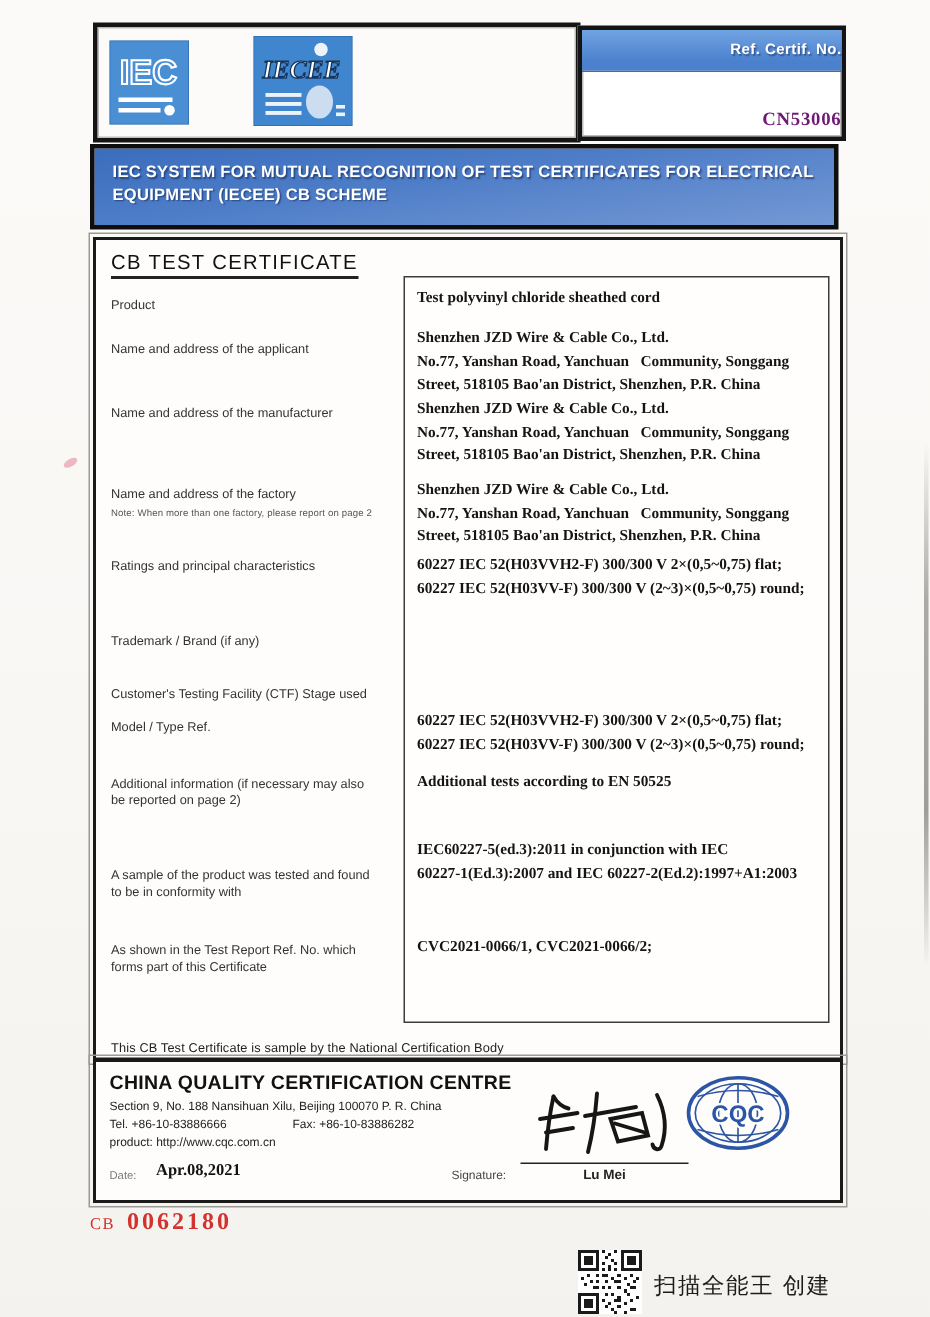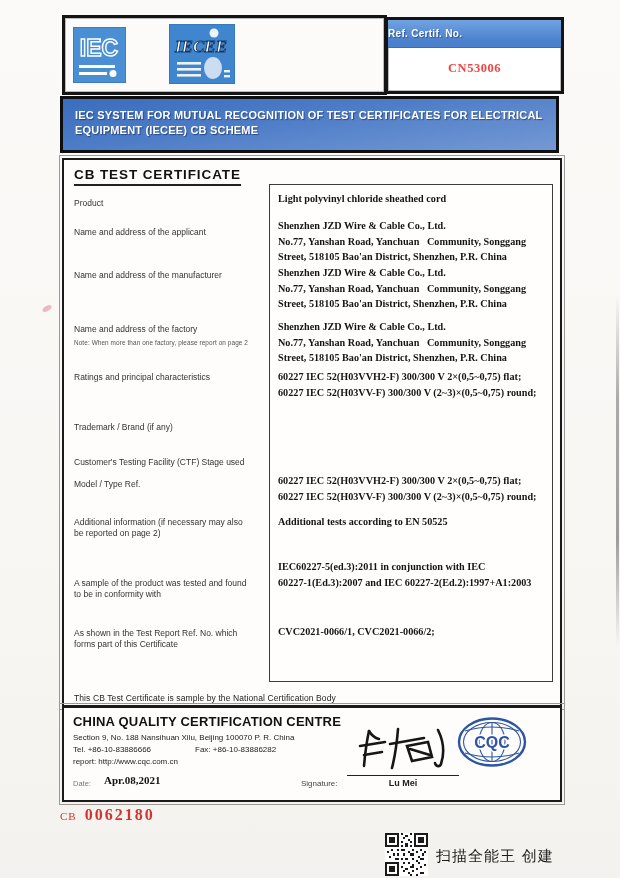--- a/index.html
+++ b/index.html
@@ -20,47 +20,47 @@
     background:#fcfbf9;border:3px solid #141414;box-shadow:inset 0 0 0 1px #bbb;
   }
   .iec-logo{position:absolute;left:8px;top:9px;}
   .iecee-logo{position:absolute;left:68px;top:6px;padding-left:36px;}
   .hdr-right{
     position:absolute;left:385px;top:17px;width:173px;height:71px;
     background:#fff;border:3px solid #141414;box-shadow:inset 0 0 0 1px #bbb;
   }
   .ref-band{
     height:27px;background:linear-gradient(180deg,#71a3e2 0%,#4a80cc 80%);
-    color:#fff;font-size:10px;font-weight:bold;text-align:left;line-height:27px;
+    color:#fff;font-size:10px;font-weight:bold;text-align:right;line-height:27px;
     letter-spacing:.3px;text-shadow:1px 1px 1px rgba(20,40,90,.55);
     border-bottom:1px solid #3b6cb4;
   }
   .ref-value{
-    text-align:center;margin-top:13px;
-    font-family:"Liberation Serif",serif;font-weight:bold;font-size:12.5px;color:#ef4444;
+    text-align:right;margin-top:24px;
+    font-family:"Liberation Serif",serif;font-weight:bold;font-size:12.5px;color:#701a75;
     letter-spacing:.5px;
   }
   
   .banner{
     position:absolute;left:60px;top:96px;width:499px;height:57px;
     border:3px solid #0e0e0e;box-sizing:border-box;
     background:linear-gradient(172deg,#3a6dbd 0%,#4f7ec8 45%,#7499d4 100%);
   }
   .banner-text{
     padding:9px 12px 0 12px;color:#fff;font-weight:bold;font-size:11px;line-height:15px;
     letter-spacing:.2px;text-shadow:1px 1px 1px rgba(15,35,80,.6);
   }
   
   .main-box{
     position:absolute;left:62px;top:158px;width:496px;height:545px;
     background:#fefdfb;border:2px solid #1a1a1a;outline:1px solid #9a9a96;outline-offset:2px;
   }
   .cb-title{
     position:absolute;left:10px;top:7px;
-    font-size:13.5px;font-weight:bold;letter-spacing:.9px;color:#111;
+    font-size:13.5px;font-weight:normal;letter-spacing:.9px;color:#111;
     border-bottom:2px solid #222;padding-bottom:2px;
   }
   .row-label{
     position:absolute;left:10px;width:178px;
     font-size:8.5px;line-height:11px;color:#333;
   }
   .row-note{
     position:absolute;left:10px;width:190px;
     font-size:6.4px;color:#555;letter-spacing:.1px;
   }
@@ -159,21 +159,21 @@
     <div class="row-label" style="top:212px">Ratings and principal characteristics</div>
     <div class="row-label" style="top:262px">Trademark / Brand (if any)</div>
     <div class="row-label" style="top:297px">Customer's Testing Facility (CTF) Stage used</div>
     <div class="row-label" style="top:319px">Model / Type Ref.</div>
     <div class="row-label" style="top:357px">Additional information (if necessary may also be reported on page 2)</div>
     <div class="row-label" style="top:418px">A sample of the product was tested and found to be in conformity with</div>
     <div class="row-label" style="top:468px">As shown in the Test Report Ref. No. which forms part of this Certificate</div>
 
     <div class="values-box">
       <div class="value-group" style="top:6px">
-        <span class="value-line">Light polyvinyl chloride sheathed cord</span>
+        <span class="value-line">Test polyvinyl chloride sheathed cord</span>
       </div>
       <div class="value-group" style="top:33px">
         <span class="value-line">Shenzhen JZD Wire &amp; Cable Co., Ltd.</span>
         <span class="value-line">No.77, Yanshan Road, Yanchuan&nbsp;&nbsp;&nbsp;Community, Songgang</span>
         <span class="value-line">Street, 518105 Bao'an District, Shenzhen, P.R. China</span>
       </div>
       <div class="value-group" style="top:80px">
         <span class="value-line">Shenzhen JZD Wire &amp; Cable Co., Ltd.</span>
         <span class="value-line">No.77, Yanshan Road, Yanchuan&nbsp;&nbsp;&nbsp;Community, Songgang</span>
         <span class="value-line">Street, 518105 Bao'an District, Shenzhen, P.R. China</span>
@@ -204,21 +204,21 @@
     </div>
 
     <div class="issued-note">This CB Test Certificate is sample by the National Certification Body</div>
   </div>
 
   <div class="footer-box">
     <div class="ncb-name">CHINA QUALITY CERTIFICATION CENTRE</div>
     <div class="ncb-line" style="left:9px;top:25px">Section 9, No. 188 Nansihuan Xilu, Beijing 100070 P. R. China</div>
     <div class="ncb-line" style="left:9px;top:37px">Tel. +86-10-83886666</div>
     <div class="ncb-line" style="left:131px;top:37px">Fax: +86-10-83886282</div>
-    <div class="ncb-line" style="left:9px;top:49px">report: http://www.cqc.com.cn</div>
+    <div class="ncb-line" style="left:9px;top:49px">product: http://www.cqc.com.cn</div>
 
     <div class="date-label">Date:</div>
     <div class="date-value">Apr.08,2021</div>
 
     <div class="sig-label">Signature:</div>
     <span class="sig-script">
       <svg width="104" height="48" viewBox="0 0 104 48" fill="none" stroke="#161616" stroke-width="2.6" stroke-linecap="round">
         <path d="M12,42 C13,30 15,16 17,7"></path>
         <path d="M17,7 C20,12 23,14 27,15"></path>
         <path d="M8,22 L33,18"></path>

